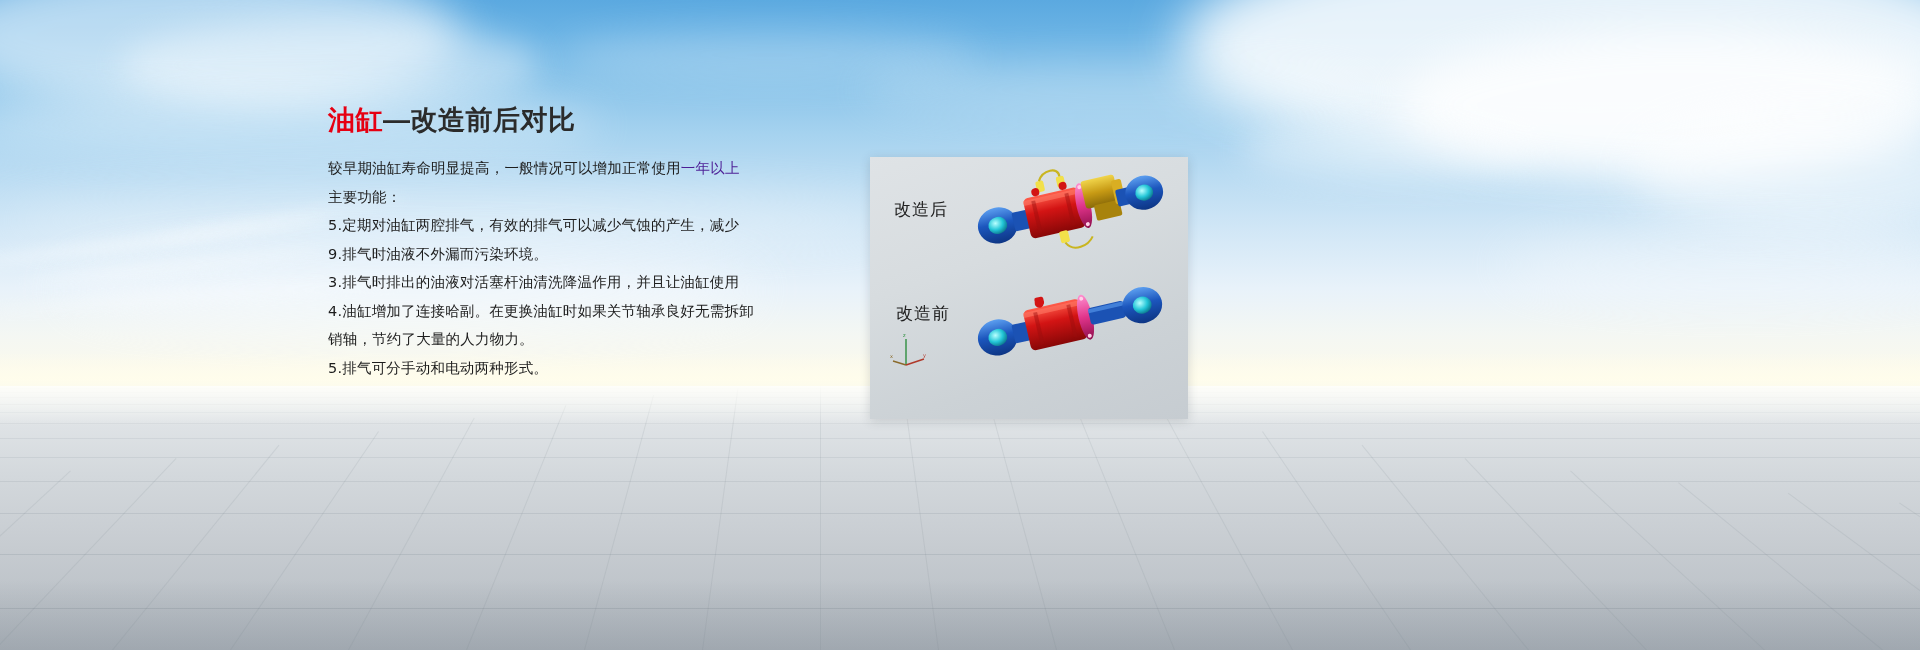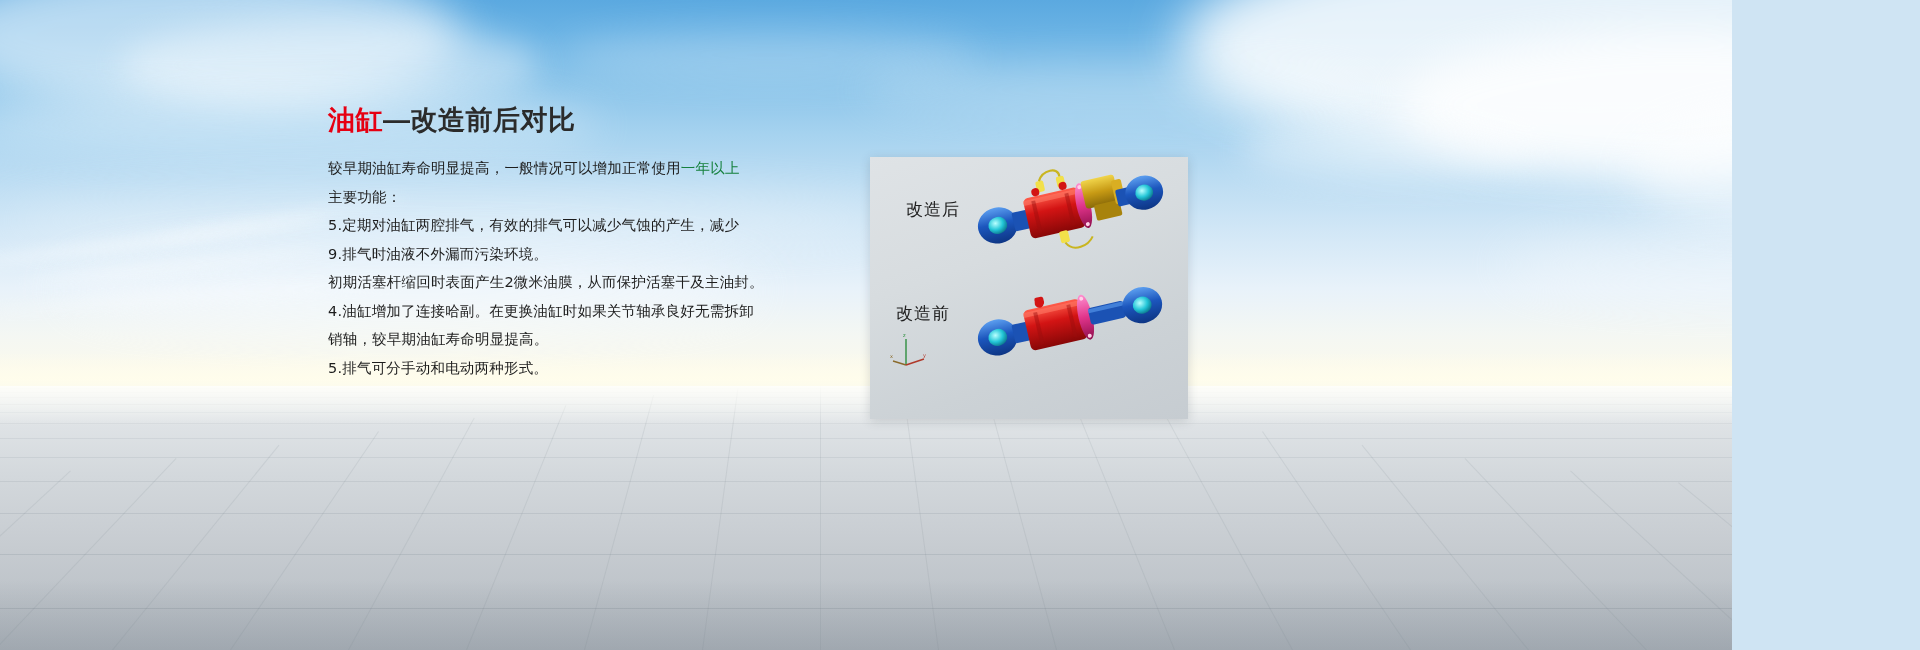--- a/index.html
+++ b/index.html
@@ -1,21 +1,21 @@
 <!DOCTYPE html>
 <html><head>
 <meta charset="utf-8">
 <style>
   html,body{margin:0;padding:0;}
   body{
     width:1920px;height:650px;overflow:hidden;
     font-family:"DejaVu Sans","Liberation Sans",sans-serif;
     background:#cfe4f3;
   }
-  .banner{position:relative;width:1732px;height:650px;overflow:hidden;}
+  .banner{position:relative;width:1920px;height:650px;overflow:hidden;}
 
   
   .sky{
     position:absolute;left:0;top:0;width:1920px;height:390px;
     background:
       linear-gradient(to bottom,
         #5ba9e0 0%,
         #69b2e4 8%,
         #86c2e9 20%,
         #a5d2ef 34%,
@@ -84,35 +84,35 @@
     margin:7px 0 0 0;
     font-family:"DejaVu Sans","Liberation Sans",sans-serif;
     font-size:14.5px;color:#6f7377;letter-spacing:.25px;white-space:nowrap;
   }
   .body{margin-top:20px;}
   .body p{
     margin:0 0 3px 0;
     font-size:14.5px;color:#1d1d1d;line-height:25.5px;
     letter-spacing:.2px;white-space:nowrap;
   }
-  .body p .hl{color:#15803d;}
+  .body p .hl{color:#4c1d95;}
 
   
   .panel{
     position:absolute;left:870px;top:157px;width:318px;height:262px;
     background:linear-gradient(160deg,#dfe3e6 0%,#d7dcdf 38%,#ccd2d6 72%,#c6ccd1 100%);
     box-shadow:0 2px 10px rgba(60,70,80,.20);
     overflow:hidden;
   }
   .panel .plabel{
     position:absolute;
     font-family:"DejaVu Serif","Liberation Serif",serif;
     font-size:17px;color:#202020;letter-spacing:1px;white-space:nowrap;
   }
-  .lbl-after{left:36px;top:41px;}
+  .lbl-after{left:24px;top:41px;}
   .lbl-before{left:26px;top:145px;}
   .axis{position:absolute;left:20px;top:174px;width:40px;height:40px;}
 
   
   .cyl{position:absolute;}
   .cyl-after{left:100px;top:6px;}
   .cyl-before{left:100px;top:118px;}
   .cyl svg{display:block;}
 </style>
 </head>
@@ -182,23 +182,23 @@
 
   <div class="content">
     <h1 class="title">
       <span class="hl">油缸</span><span>—改造前后对比</span>
     </h1>
     <div class="body" id="body-lines">
         <p><span>较早期油缸寿命明显提高，一般情况可以增加正常使用</span><span class="hl">一年以上</span></p>
         <p><span>主要功能：</span></p>
         <p><span>5.定期对油缸两腔排气，有效的排气可以减少气蚀的产生，减少</span></p>
         <p><span>9.排气时油液不外漏而污染环境。</span></p>
-        <p><span>初期活塞杆缩回时表面产生2微米油膜，从而保护活塞干及主油封。</span></p>
+        <p><span>3.排气时排出的油液对活塞杆油清洗降温作用，并且让油缸使用</span></p>
         <p><span>4.油缸增加了连接哈副。在更换油缸时如果关节轴承良好无需拆卸</span></p>
-        <p><span>销轴，较早期油缸寿命明显提高。</span></p>
+        <p><span>销轴，节约了大量的人力物力。</span></p>
         <p><span>5.排气可分手动和电动两种形式。</span></p>
       </div>
   </div>
 
   <div class="panel">
     <div class="plabel lbl-after">改造后</div>
     <div class="plabel lbl-before">改造前</div>
 
     <div class="cyl cyl-after">
       <svg width="200" height="110" viewBox="0 0 200 110">

